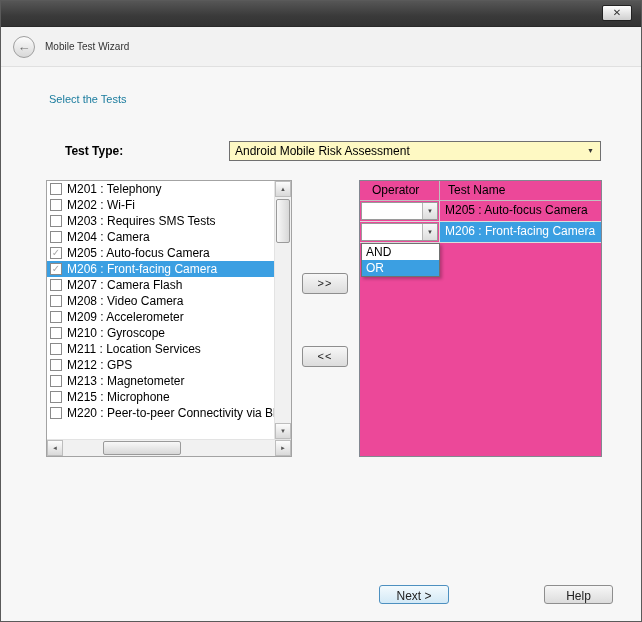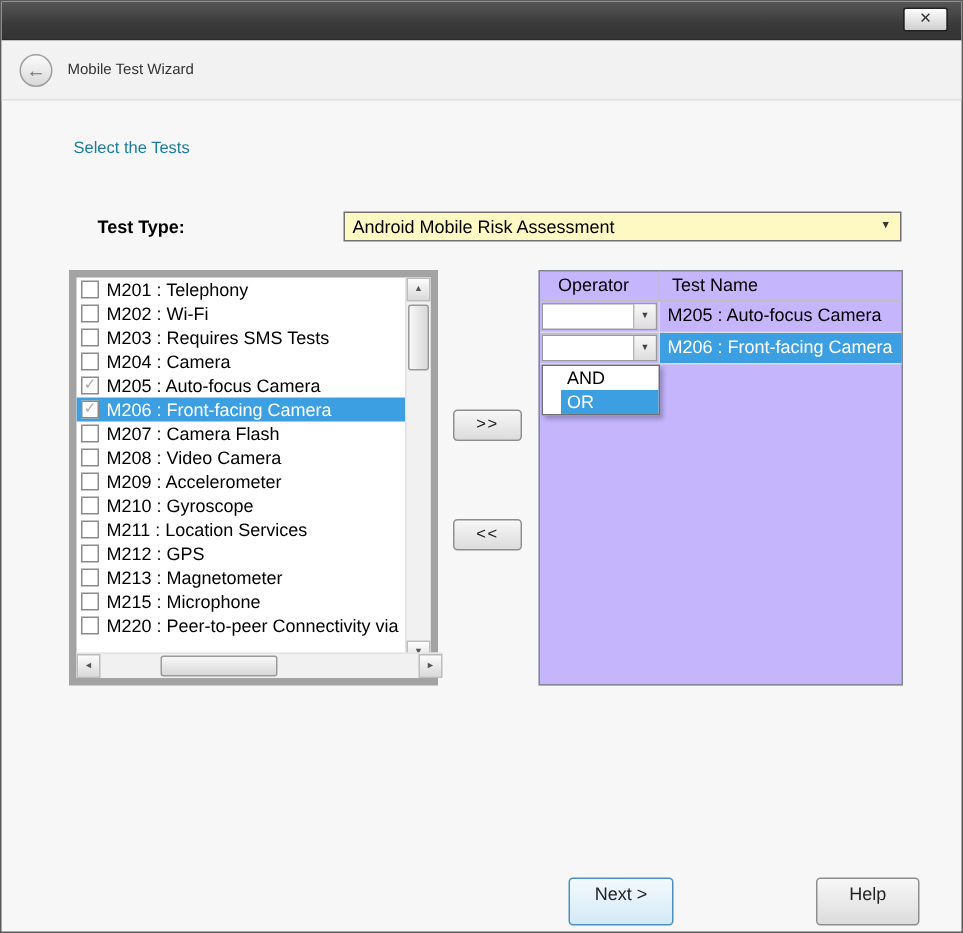--- a/index.html
+++ b/index.html
@@ -46,21 +46,21 @@
     position:absolute; left:228px; top:140px; width:372px; height:20px;
     border:1px solid #707070; background:#fef9c3; font-size:12px; line-height:18px;
     padding-left:5px; color:#000;
   }
   .test-type-select .chev {
     position:absolute; right:6px; top:1px; line-height:16px; font-size:7px; color:#333;
   }
   
   .listbox {
     position:absolute; left:45px; top:179px; width:246px; height:277px;
-    border:5px solid #a3a3a3; background:#fff;
+    border:1px solid #a3a3a3; background:#fff;
   }
   .items { position:absolute; left:0; top:0; right:17px; bottom:17px; overflow:hidden; }
   .list-item {
     height:16px; display:flex; align-items:center; padding-left:3px;
     font-size:12px; white-space:nowrap; overflow:hidden; color:#000;
   }
   .list-item.selected { background:var(--selection-blue, #3b9fe2); color:#fff; }
   .checkbox {
     flex:0 0 auto; width:12px; height:12px; border:1px solid #8a8a8a; background:#fff;
     margin-right:5px; font-size:10px; line-height:10px; text-align:center; color:#a6a6a6;
@@ -101,44 +101,44 @@
   }
   .add-btn, .remove-btn {
     position:absolute; left:301px; width:46px; height:21px;
     font-size:11px; line-height:19px; letter-spacing:1px;
   }
   .add-btn { top:272px; }
   .remove-btn { top:345px; }
   
   .grid {
     position:absolute; left:358px; top:179px; width:243px; height:277px;
-    border:1px solid #828790; background:#c4b5fd; font-size:12px;
+    border:1px solid #828790; background:#ec4899; font-size:12px;
   }
   .grid-header { display:flex; height:20px; border-bottom:1px solid #c0c0c0; color:#000; }
   .gh-op { width:80px; border-right:1px solid #c0c0c0; line-height:19px; padding-left:12px; }
   .gh-name { flex:1; line-height:19px; padding-left:8px; }
   .grid-row { display:flex; height:21px; border-bottom:1px solid #dcdcdc; }
   .cell-op { width:80px; border-right:1px solid #dcdcdc; padding:1px; }
   .cell-name { flex:1; line-height:19px; padding-left:5px; white-space:nowrap; overflow:hidden; }
   .grid-row.selected .cell-name { background:var(--selection-blue, #3b9fe2); color:#fff; }
   .op-combo { display:flex; width:100%; height:18px; border:1px solid #9a9a9a; background:#fff; }
   .op-combo .fld { flex:1; }
   .op-combo .drop {
     width:15px; background:linear-gradient(#f8f8f8, #dddddd);
     border-left:1px solid #b5b5b5; font-size:6px; line-height:16px; text-align:center; color:#444;
   }
   .op-dropdown {
     position:absolute; left:1px; top:62px; width:79px; background:#fff;
-    border:1px solid #707070; box-shadow:2px 2px 3px rgba(0,0,0,0.25); z-index:5;padding-left:12px;
+    border:1px solid #707070; box-shadow:2px 2px 3px rgba(0,0,0,0.25); z-index:5;
   }
   .op-option { height:16px; line-height:16px; padding-left:4px; font-size:12px; color:#000; }
   .op-option.highlighted { background:var(--selection-blue, #3b9fe2); color:#fff; }
   
   .footer-btn {
-    position:absolute; top:584px; height:32px; font-size:12px; line-height:20px;
+    position:absolute; top:584px; height:19px; font-size:12px; line-height:20px;
   }
   .next-btn   { left:378px; width:70px; border-color:#4d90c0;
                 background:linear-gradient(#f3fafd, #d3e9f6); }
   .cancel-btn { left:460px; width:70px;margin-top:36px; }
   .help-btn   { left:543px; width:69px; }
 </style>
 </head>
 <body>
 
 <div class="window">

